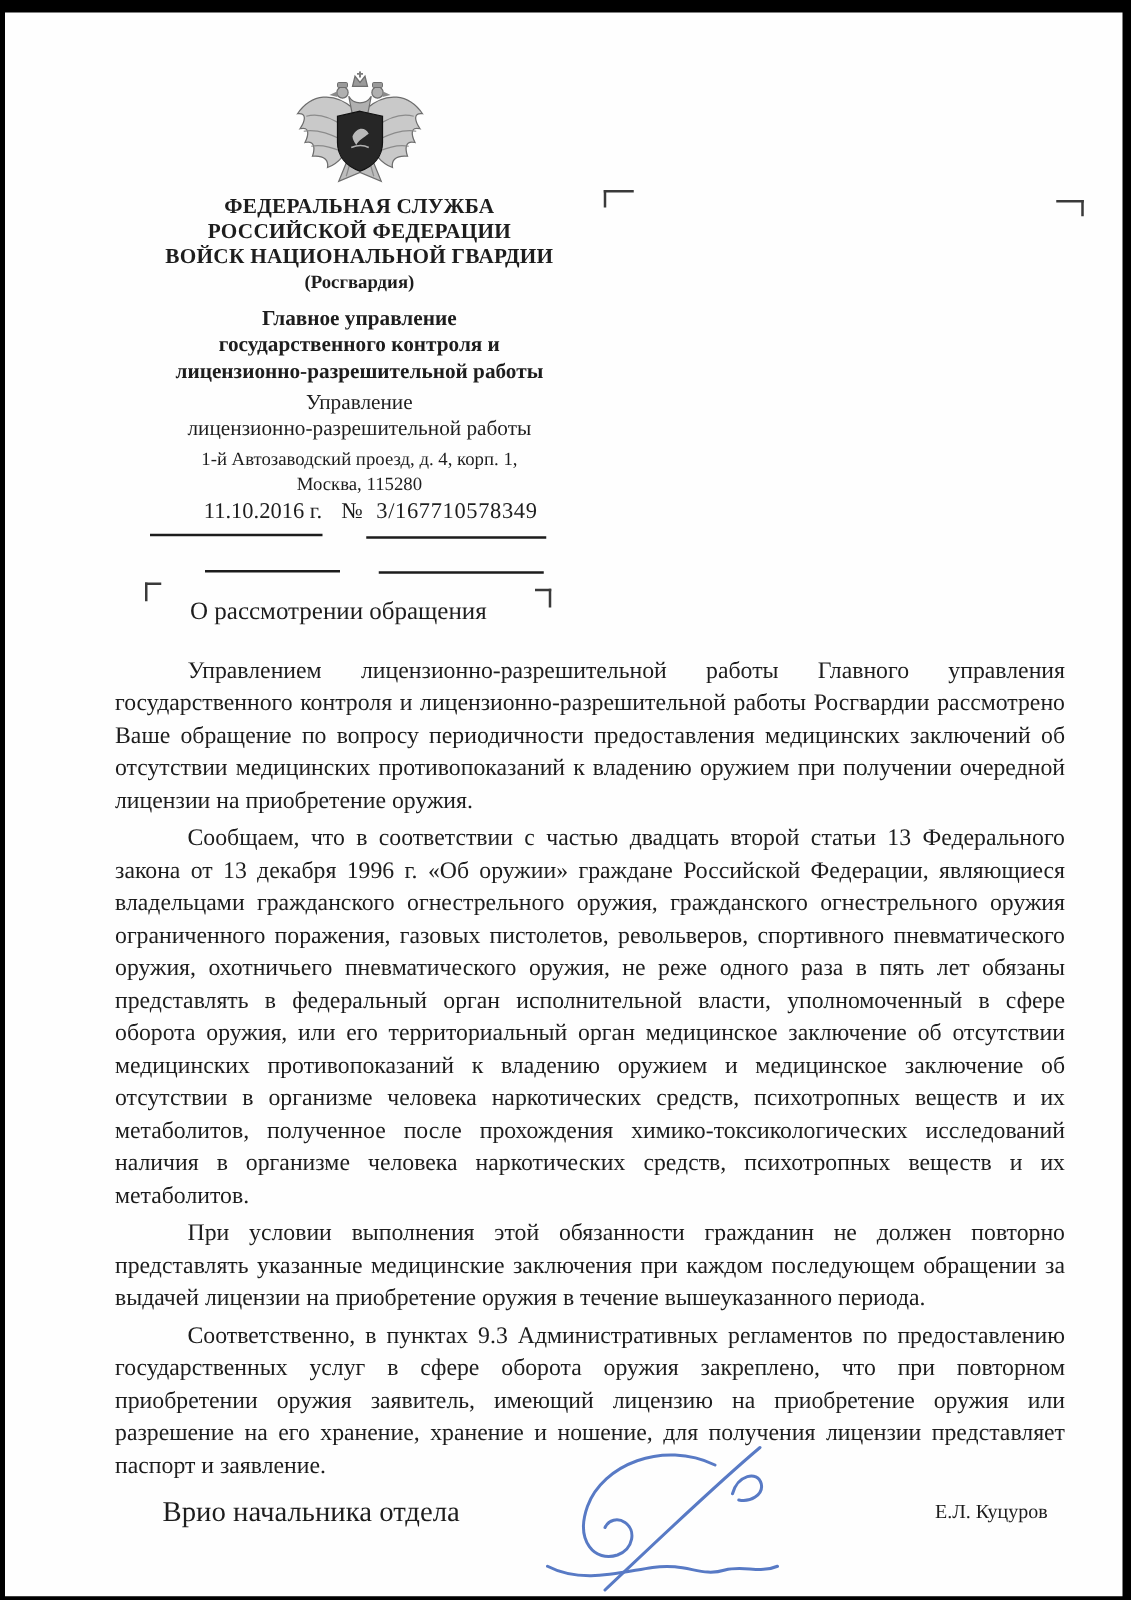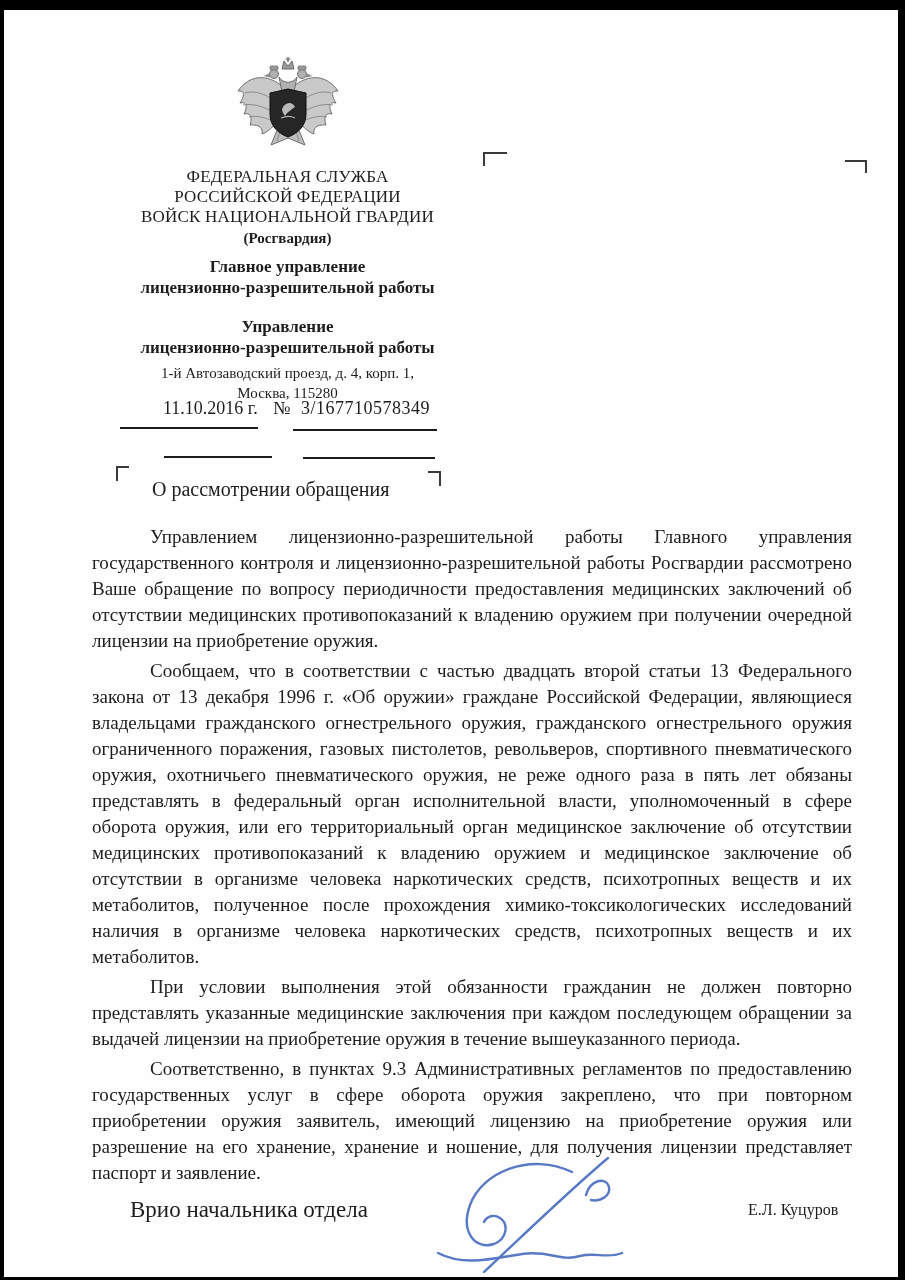--- a/index.html
+++ b/index.html
@@ -15,24 +15,24 @@
   .edge-top{left:0;top:0;width:905px;height:10px;}
   .edge-left{left:0;top:0;width:4px;height:1280px;}
   .edge-right{right:0;top:0;width:7px;height:1280px;}
   .edge-bottom{left:0;bottom:0;width:905px;height:3px;}
 
   .letterhead{
     position:absolute;left:75px;top:57px;width:425px;
     text-align:center;
   }
   .emblem-wrap{width:110px;height:92px;margin:0 auto;}
-  .org{font-weight:normal;font-size:17px;line-height:20px;margin-top:18px;letter-spacing:.2px;}
+  .org{font-weight:bold;font-size:17px;line-height:20px;margin-top:6px;letter-spacing:.2px;}
   .org-short{font-weight:bold;font-size:15px;line-height:20px;margin-top:1px;}
   .dept{font-weight:bold;font-size:17px;line-height:21px;margin-top:8px;}
-  .subdiv{font-weight:bold;font-size:17px;line-height:21px;margin-top:18px;}
+  .subdiv{font-weight:normal;font-size:17px;line-height:21px;margin-top:4px;}
   .addr{font-size:15px;line-height:20px;margin-top:5px;}
 
   .ref-date{position:absolute;left:152px;top:398px;font-size:18px;margin-left:11px;}
   .ref-no{position:absolute;left:273px;top:398px;font-size:18px;}
   .ref-num{position:absolute;left:301px;top:398px;font-size:18px;letter-spacing:.5px;}
 
   .rule{position:absolute;height:2px;background:#1c1c1c;}
   .rule-1a{left:120px;top:427px;width:138px;}
   .rule-1b{left:293px;top:429px;width:144px;}
   .rule-2a{left:164px;top:456px;width:108px;}
@@ -99,20 +99,21 @@
       </svg>
     </div>
     <div class="org">
       <div>ФЕДЕРАЛЬНАЯ СЛУЖБА</div>
       <div>РОССИЙСКОЙ ФЕДЕРАЦИИ</div>
       <div>ВОЙСК НАЦИОНАЛЬНОЙ ГВАРДИИ</div>
     </div>
     <div class="org-short">(Росгвардия)</div>
     <div class="dept">
       <div>Главное управление</div>
+      <div>государственного контроля и</div>
       <div>лицензионно-разрешительной работы</div>
     </div>
     <div class="subdiv">
       <div>Управление</div>
       <div>лицензионно-разрешительной работы</div>
     </div>
     <div class="addr">
       <div>1-й Автозаводский проезд, д. 4, корп. 1,</div>
       <div>Москва, 115280</div>
     </div>

